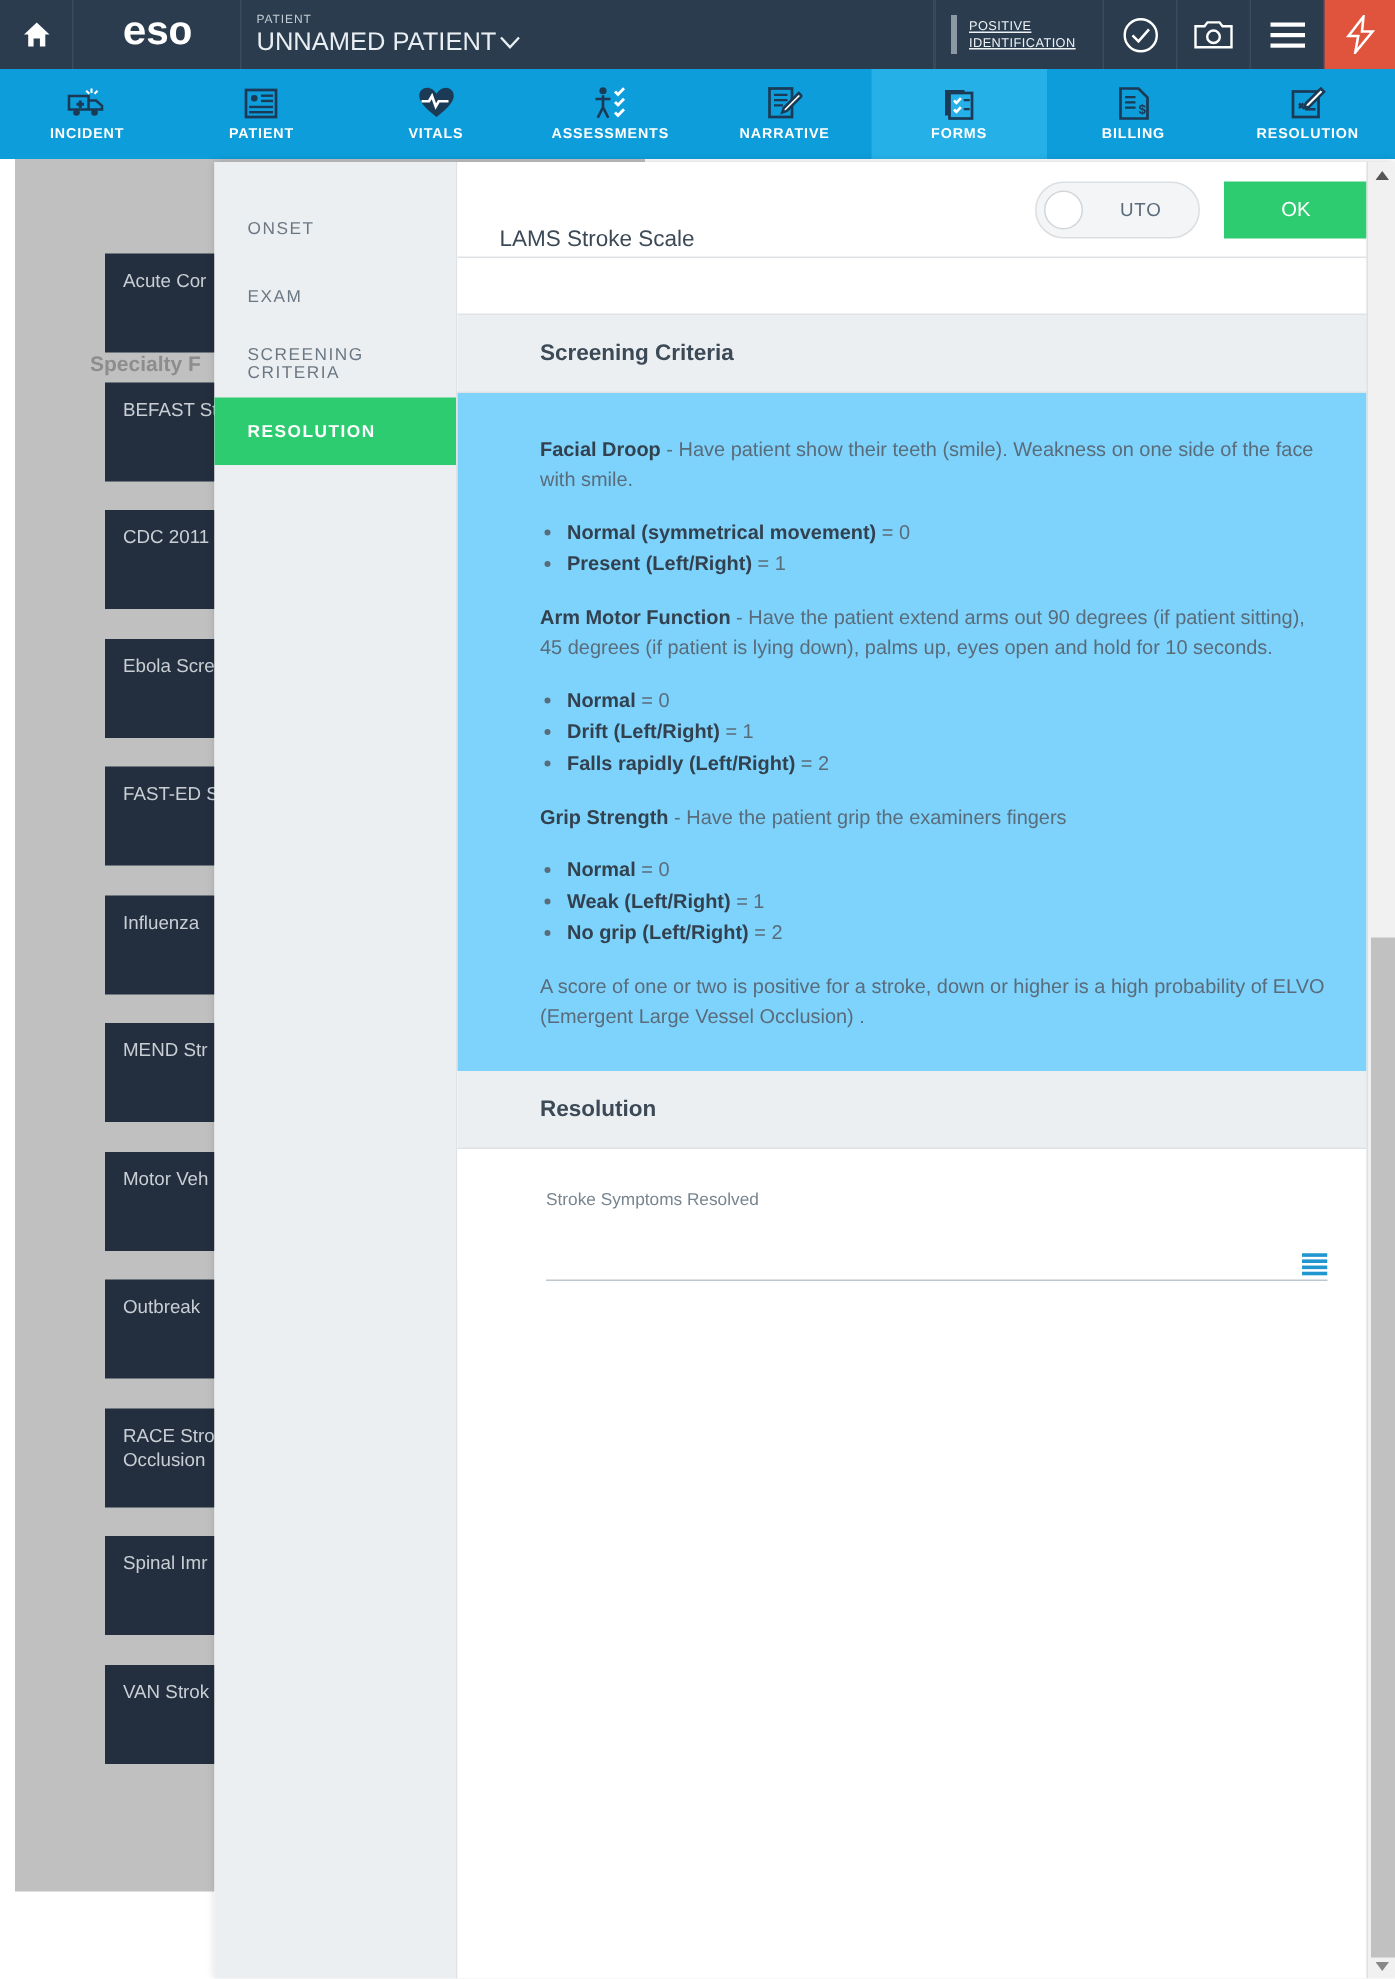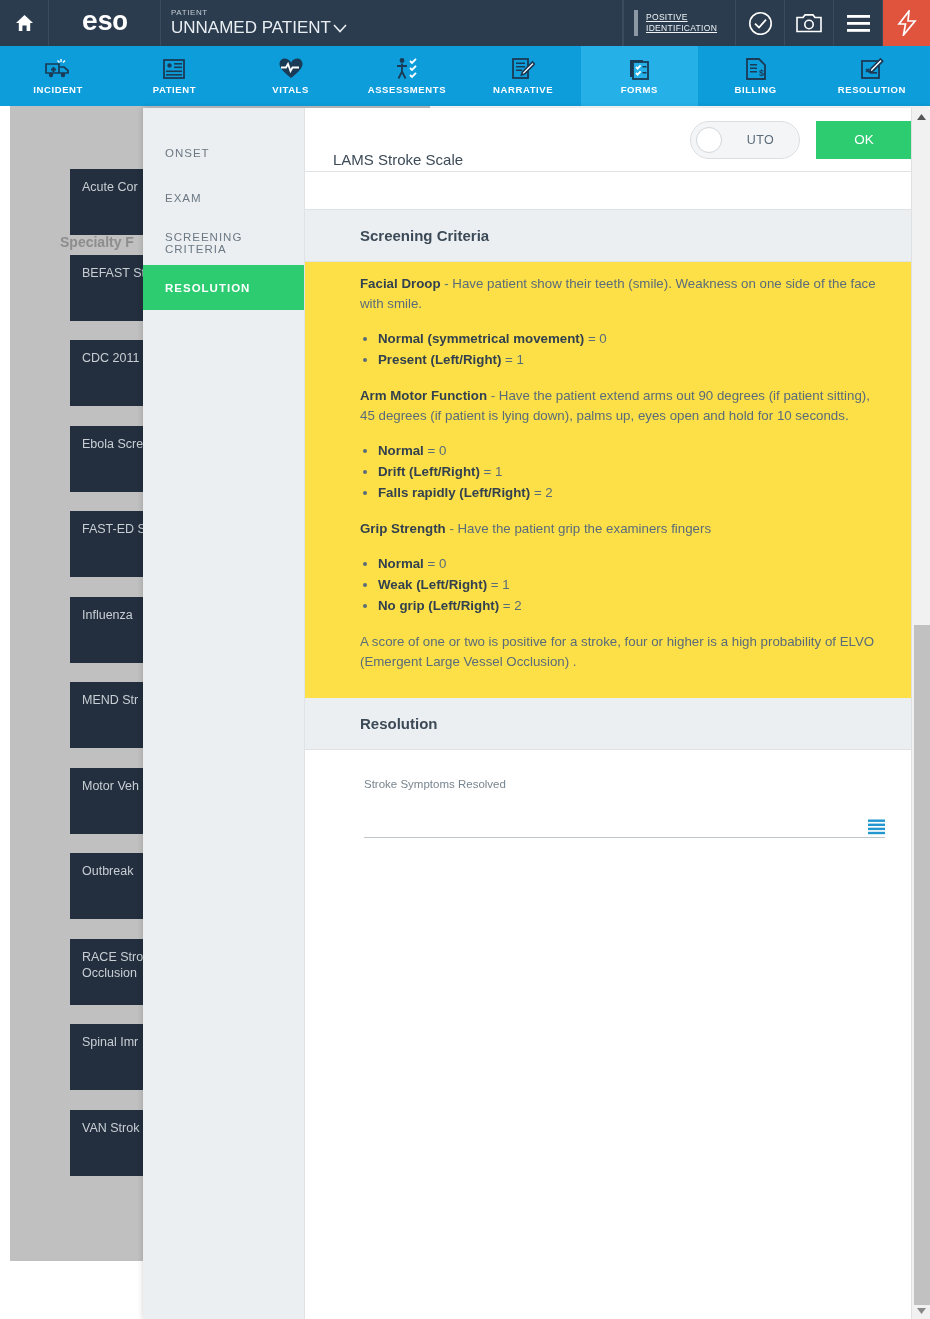--- a/index.html
+++ b/index.html
@@ -126,21 +126,21 @@
     color: #fff; font-size: 13.5px; cursor: pointer;
     font-family: "Liberation Sans", sans-serif;
   }
   .blank-band { height: 38px; background:#fff; border-bottom: 1px solid #dfe3e6; }
   .sec-head {
     height: 52px; background: #eceff1;
     border-bottom: 1px solid #dfe3e6;
     display: flex; align-items: center; padding-left: 55px;
     font-size: 15px; font-weight: bold; color: #3c4a57;
   }
-  .sec-body { padding: 12px 45px 26px 55px; background: #fde047; }
+  .sec-body { padding: 28px 45px 26px 55px; background: #7dd3fc; }
   .para { font-size: 13.3px; line-height: 20px; color: #5a6b7a; margin-bottom: 14px; }
   .para b { color: #33414f; }
   ul.opts { list-style: disc; margin: 0 0 16px 18px; }
   ul.opts li { font-size: 13.3px; line-height: 21px; color: #5a6b7a; }
   ul.opts li b { color: #33414f; }
   .para.last { margin-bottom: 0; }
 
   .res-body { padding: 28px 45px 0 59px; background: #fff; }
   .field-label { font-size: 11.5px; color: #78858f; margin-bottom: 22px; }
   .field-line {
@@ -393,21 +393,21 @@
               <li><b>Drift (Left/Right)</b> = 1</li>
               <li><b>Falls rapidly (Left/Right)</b> = 2</li>
             </ul>
             <div class="para"><b>Grip Strength</b> - Have the patient grip the examiners fingers</div>
             <ul class="opts">
               <li><b>Normal</b> = 0</li>
               <li><b>Weak (Left/Right)</b> = 1</li>
               <li><b>No grip (Left/Right)</b> = 2</li>
             </ul>
           </div>
-        <div class="para last">A score of one or two is positive for a stroke, four or higher is a high probability of ELVO (Emergent Large Vessel Occlusion) .</div>
+        <div class="para last">A score of one or two is positive for a stroke, down or higher is a high probability of ELVO (Emergent Large Vessel Occlusion) .</div>
       </div>
 
       <div class="sec-head">Resolution</div>
 
       <div class="res-body">
         <div class="field-label">Stroke Symptoms Resolved</div>
         <div class="field-line">
           <svg class="list-icon" width="17" height="16" viewBox="0 0 17 16">
             <rect x="0" y="0.5" width="17" height="2.4" fill="#2196cf"></rect>
             <rect x="0" y="4.6" width="17" height="2.4" fill="#2196cf"></rect>

